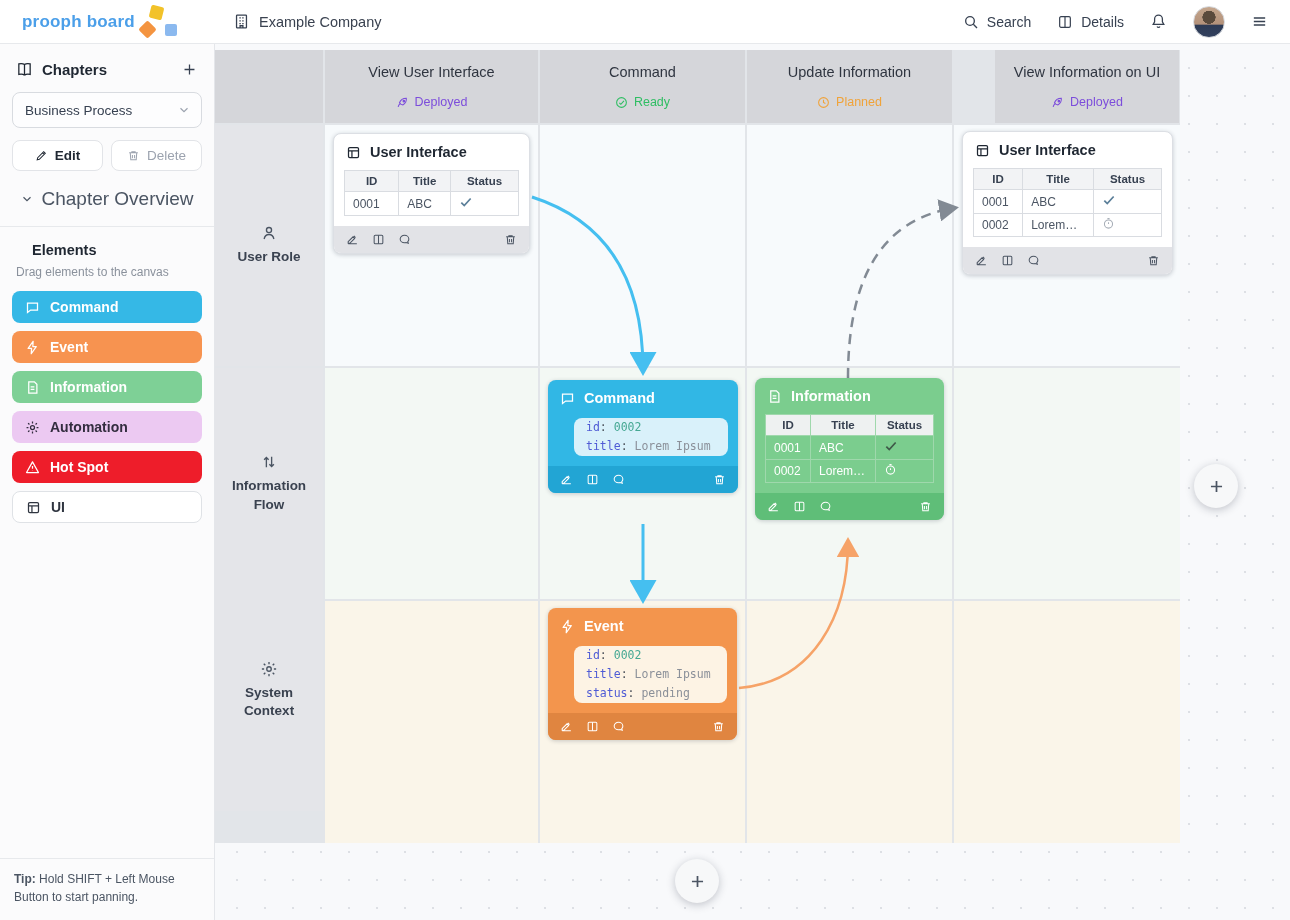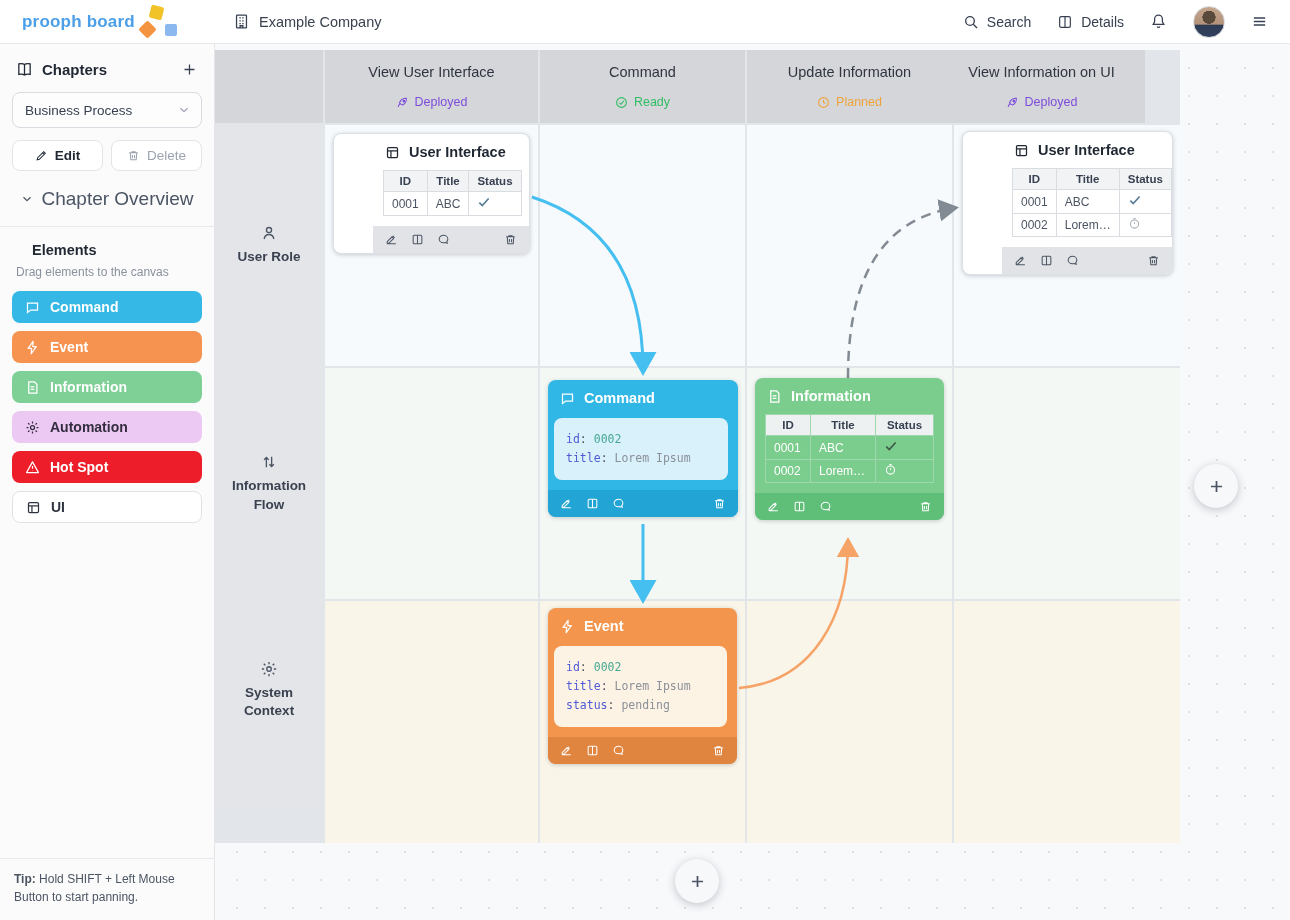--- a/index.html
+++ b/index.html
@@ -59,34 +59,34 @@
   .lane-r2 { background:#f3f8f4; }
   .lane-r3 { background:#faf5e9; }
 
   
   .card { position:absolute; border-radius:8px; box-shadow:0 1px 4px rgba(30,40,60,.22); z-index:3; overflow:hidden; }
   .card-head { display:flex; align-items:center; gap:9px; padding:10px 12px 8px 12px; font-size:14.5px; font-weight:bold; }
   .card-foot { display:flex; align-items:center; gap:13px; padding:0 12px; height:27px; }
   .card-foot .spacer { flex:1; }
   .card-foot .ic { cursor:pointer; }
 
-  .card-white { background:#ffffff; border:1px solid #dcdfe4; color:#1f2732;padding-left:39px; }
+  .card-white { background:#ffffff; border:1px solid #dcdfe4; color:#1f2732; }
   .card-white .card-foot { background:#e2e3e7; color:#4b5563; }
 
   .mini-table { border-collapse:collapse; margin:2px 10px 10px 10px; width:calc(100% - 20px); font-size:12px; }
   .mini-table th { font-size:11.5px; font-weight:bold; padding:4px 8px; text-align:center; }
   .mini-table td { padding:3px 8px; }
   .tbl-light th { background:#f2f3f5; border:1px solid #d9dce1; color:#374151; }
   .tbl-light td { border:1px solid #d9dce1; color:#4b5563; background:#ffffff; }
   .tbl-green th { background:#eef1f1; border:1px solid #9fd8ac; color:#374151; }
   .tbl-green td { border:1px solid #9fd8ac; color:#ffffff; }
 
   .card-command { background:#31b7e5; color:#ffffff; width:190px; }
   .card-command .card-foot { background:#22a5d4; color:#ffffff; }
-  .code-block { margin:4px 10px 10px 6px; border-radius:8px; padding:12px 12px; font-family:"DejaVu Sans Mono", monospace; font-size:11.5px; line-height:1.65; }
+  .code-block { margin:4px 10px 10px 26px; border-radius:8px; padding:0 12px; font-family:"DejaVu Sans Mono", monospace; font-size:11.5px; line-height:1.65; }
   .code-cmd { background:#d9f1fa; }
   .code-evt { background:#fdf3e4; }
   .ck { color:#4f5bd5; }
   .cv-num { color:#45a893; }
   .cv-str { color:#8b9099; }
   .colon { color:#4a5058; }
 
   .card-info { background:#7bcd8e; color:#ffffff; width:189px; }
   .card-info .card-foot { background:#5fbe78; color:#ffffff; }
 
@@ -266,21 +266,21 @@
     <div class="cell colhead" style="left:532px;top:0;width:205px;height:73px">
       <span class="colhead-title">Update Information</span>
       <span class="colhead-status" style="color: rgb(240, 163, 58);">
         <svg class="ic" width="13" height="13" viewBox="0 0 24 24" fill="none" stroke="currentColor" stroke-width="2">
             <circle cx="12" cy="12" r="9"></circle>
             <path d="M12 7v5l3.5 2"></path>
           </svg>
         <span>Planned</span>
       </span>
     </div>
-    <div class="cell colhead" style="left:723px;top:0;width:207px;height:73px">
+    <div class="cell colhead" style="left:780px;top:0;width:184px;height:73px">
       <span class="colhead-title">View Information on UI</span>
       <span class="colhead-status" style="color: rgb(124, 77, 219);">
         <svg class="ic" width="13" height="13" viewBox="0 0 24 24" fill="none" stroke="currentColor" stroke-width="2">
             <path d="M4 20c.5-3 2-5 4-6.5M9 15l-2.5-2.5C8 8 12 4 19 4c.5 4-1 9.5-6.5 12.5L9 15z"></path>
             <circle cx="14.5" cy="9.5" r="1.4"></circle>
           </svg>
         <span>Deployed</span>
       </span>
     </div>
 

